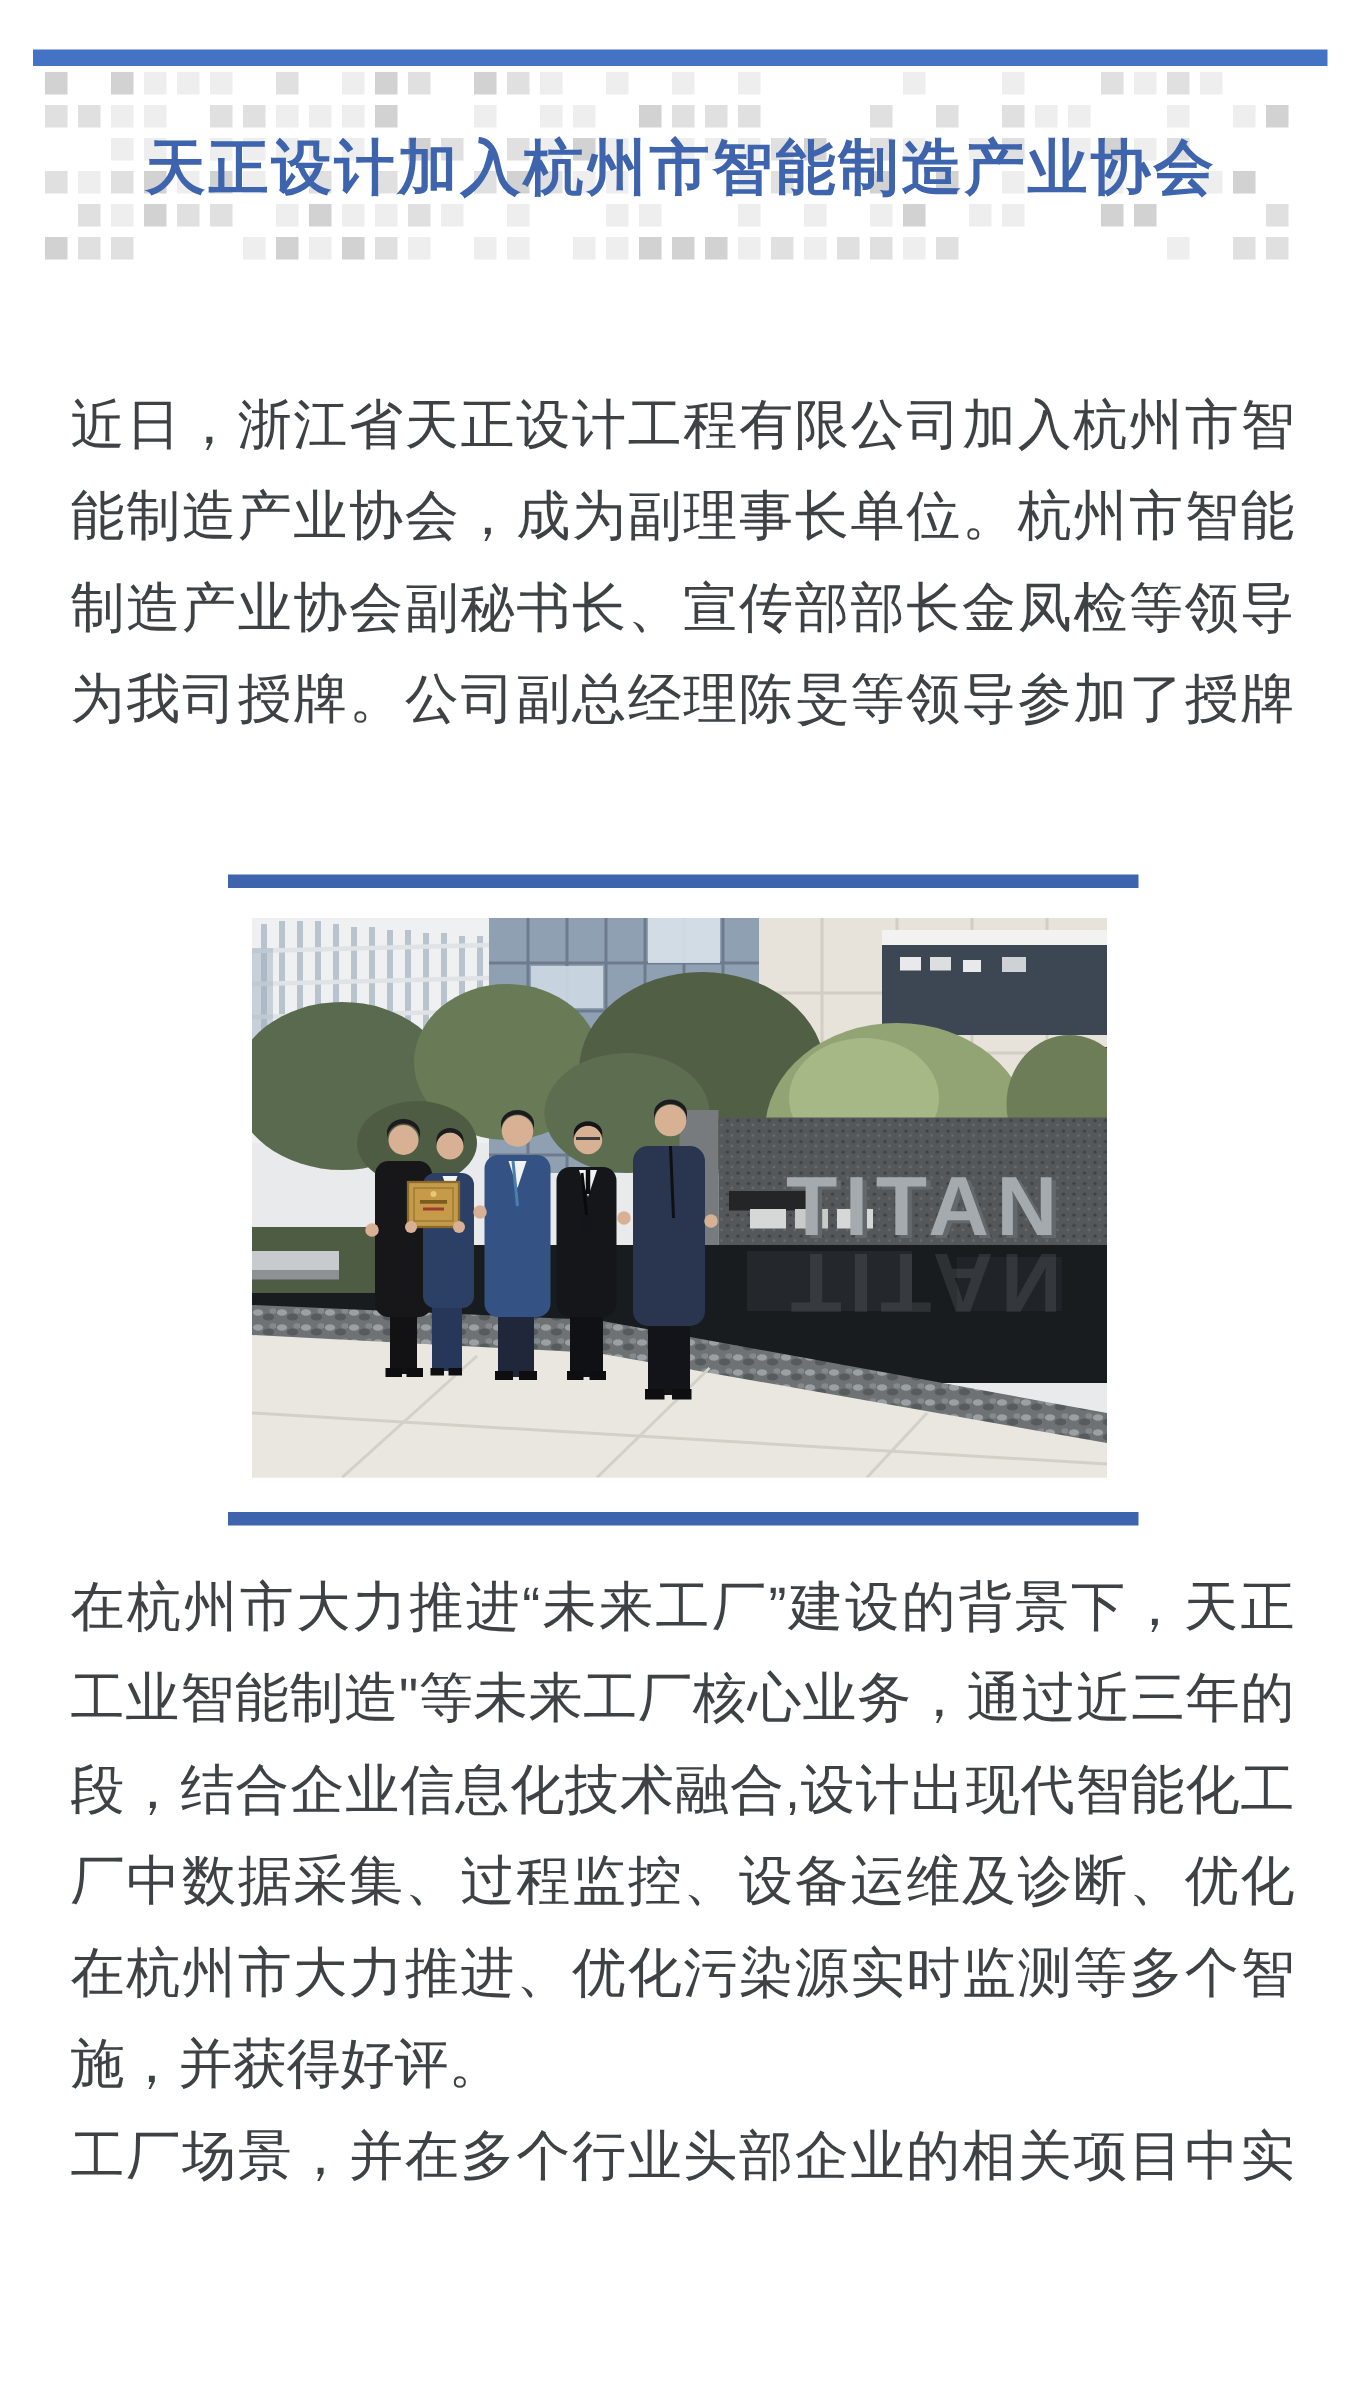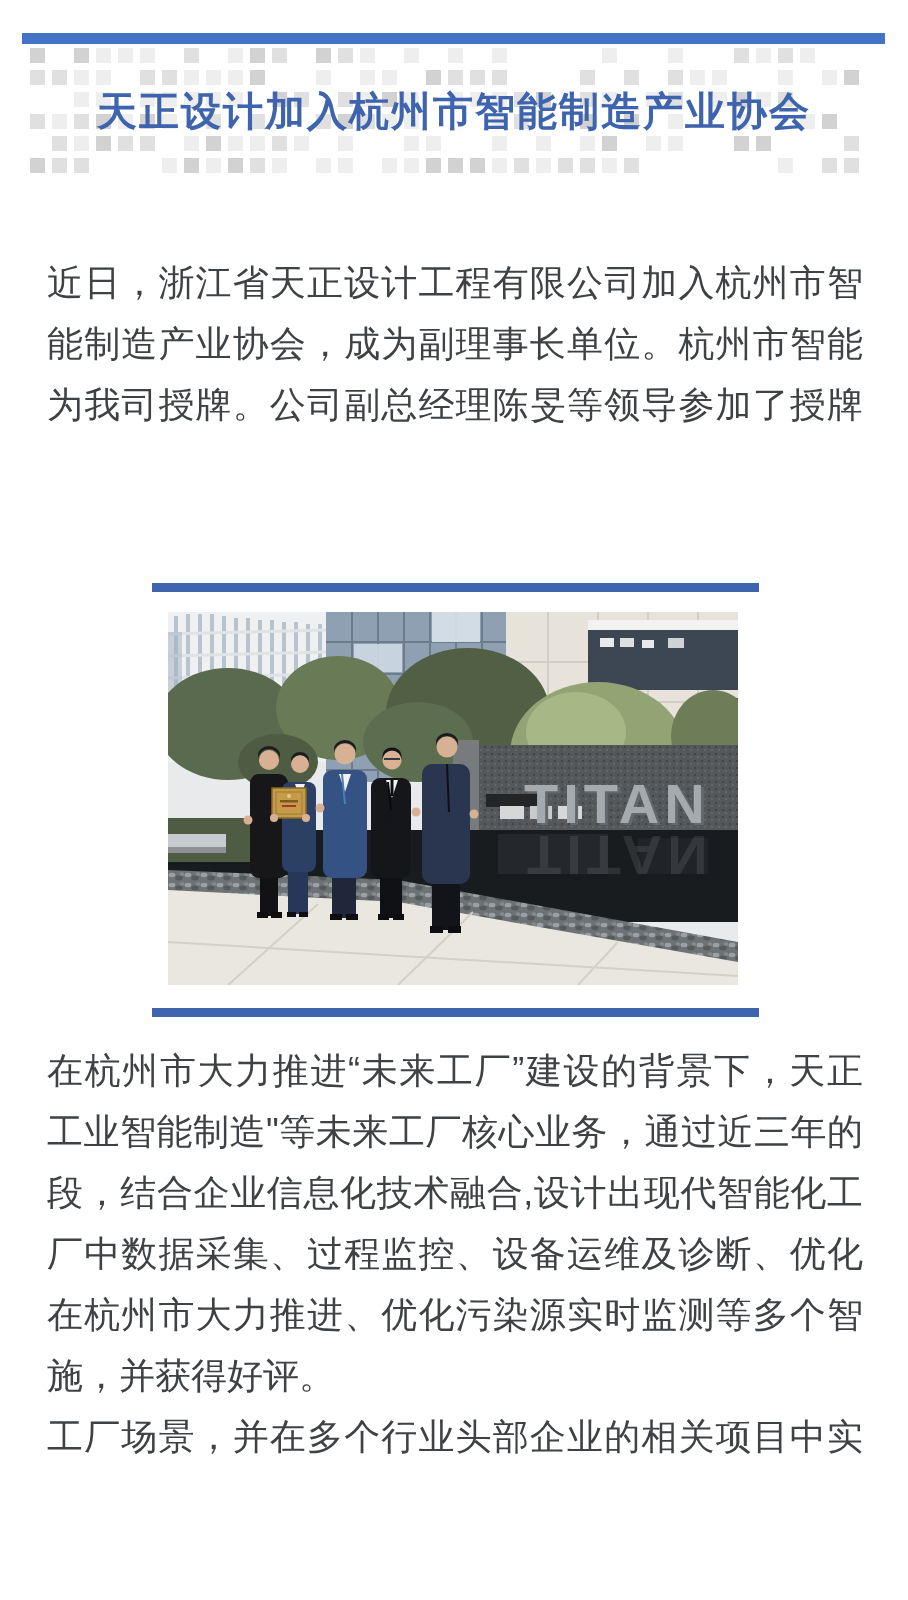--- a/index.html
+++ b/index.html
@@ -225,20 +225,21 @@
       <span style="left: 748px; top: 110px; background: rgb(238, 238, 238);"></span>
       <span style="left: 792px; top: 110px; background: rgb(224, 224, 224);"></span>
       <span style="left: 814px; top: 110px; background: rgb(224, 224, 224);"></span>
     </div>
 
   <h1 class="title">天正设计加入杭州市智能制造产业协会</h1>
 
   <div class="para para1">
       <div class="tline">近日，浙江省天正设计工程有限公司加入杭州市智</div>
       <div class="tline">能制造产业协会，成为副理事长单位。杭州市智能</div>
+      <div class="tline">制造产业协会副秘书长、宣传部部长金凤检等领导</div>
       <div class="tline">为我司授牌。公司副总经理陈旻等领导参加了授牌</div>
     </div>
 
   <div class="divider divider1"></div>
 
   <div class="photo">
     <svg width="570" height="373" viewBox="0 0 570 373" xmlns="http://www.w3.org/2000/svg">
       <defs>
         <pattern id="speckle" width="7" height="7" patternUnits="userSpaceOnUse">
           <rect width="7" height="7" fill="#55585b"></rect>

